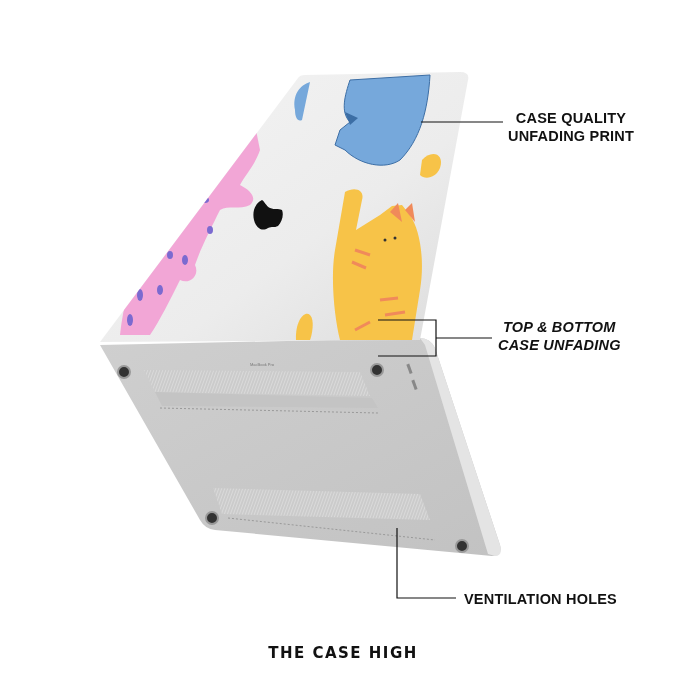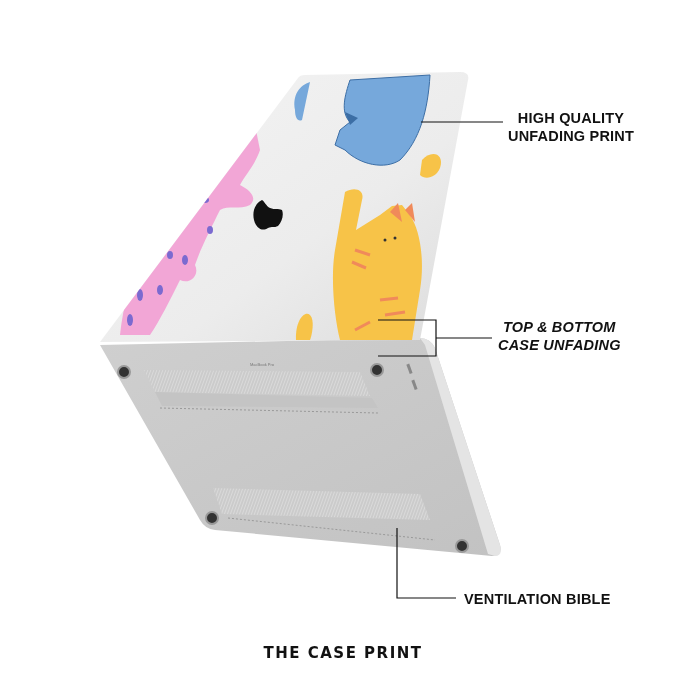--- a/index.html
+++ b/index.html
@@ -105,26 +105,26 @@
 
   <g stroke="#111" stroke-width="1.2" fill="none">
     <line x1="421" y1="122" x2="503" y2="122"></line>
     <polyline points="378,320 436,320 436,356 378,356"></polyline>
     <line x1="436" y1="338" x2="492" y2="338"></line>
     <polyline points="397,528 397,598 456,598"></polyline>
   </g>
 </svg>
 
 <div class="callout" style="left:508px;top:109px;">
-  <div>HIGH QUALITY</div>
+  <div>CASE QUALITY</div>
   <div>UNFADING PRINT</div>
 </div>
 
 <div class="callout" style="left:498px;top:318px;font-style:italic;">
   <div>TOP &amp; BOTTOM</div>
   <div>CASE UNFADING</div>
 </div>
 
 <div class="callout" style="left:464px;top:590px;">
-  <div>VENTILATION BIBLE</div>
+  <div>VENTILATION HOLES</div>
 </div>
 
-<div class="brand">THE CASE PRINT</div>
+<div class="brand">THE CASE HIGH</div>
 
 </body></html>

